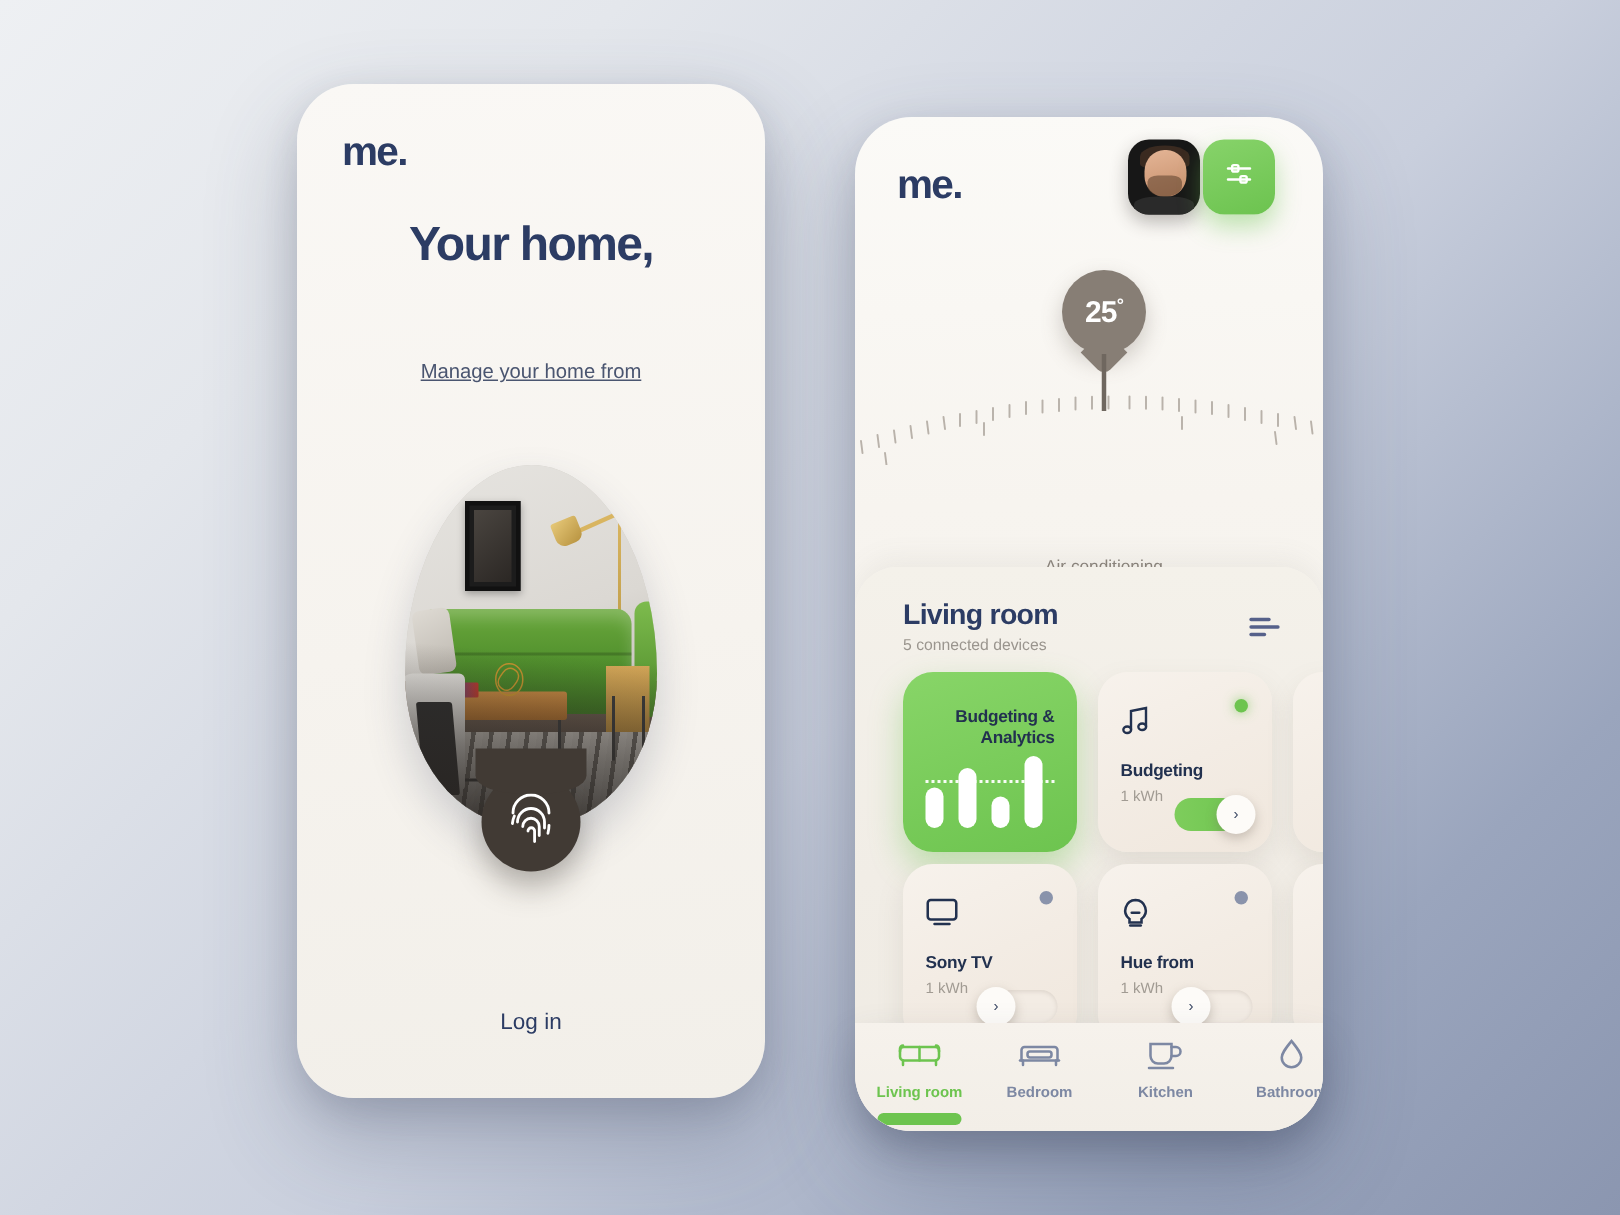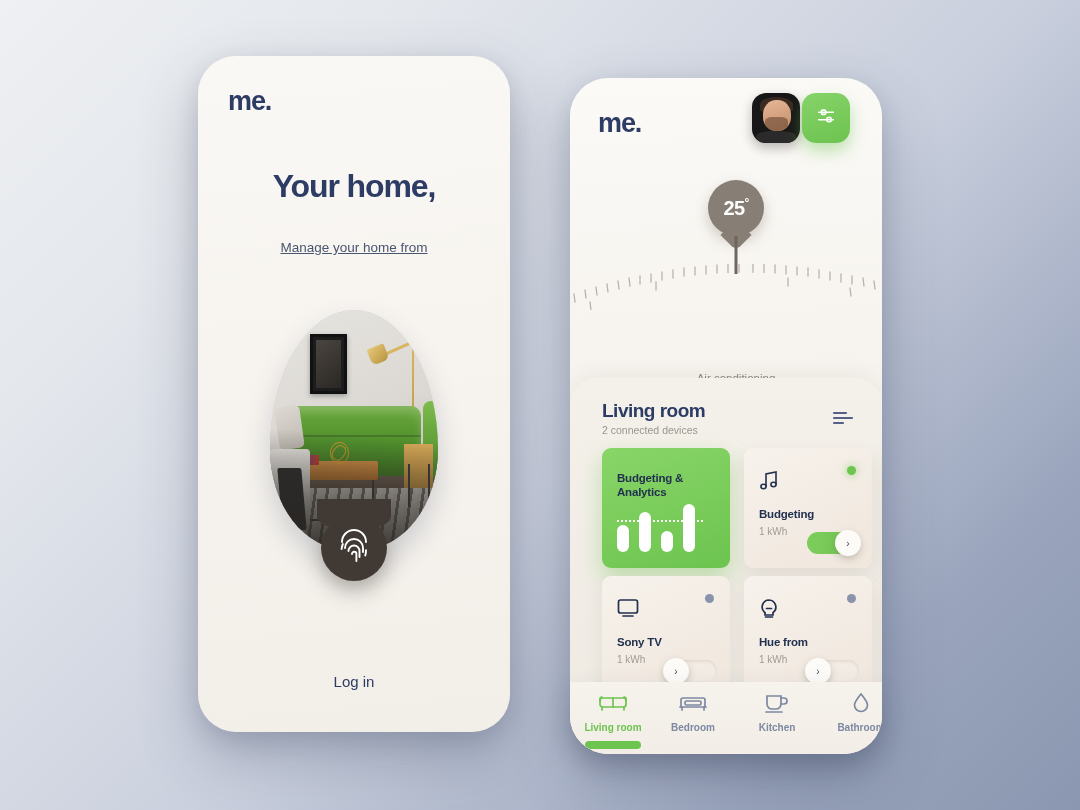--- a/index.html
+++ b/index.html
@@ -31,21 +31,21 @@
   .brand {
     font-size:27px; font-weight:bold; color:#2c3c64;
     letter-spacing:-1.1px;
   }
   #left-brand { position:absolute; left:30px; top:30px; }
 
   #left-headline {
     position:absolute; left:0; right:0; top:90px;
     text-align:center;
     font-size:32px; line-height:1.05; font-weight:bold;
-    color:#2c3c64; letter-spacing:-1.1px;margin-top:24px;
+    color:#2c3c64; letter-spacing:-1.1px;
   }
   #left-sub {
     position:absolute; left:0; right:0; top:182px;
     text-align:center; font-size:13.5px; line-height:1.42;
     color:#4a5570;
     text-decoration:underline;
   }
 
   
   #hero-wrap {
@@ -179,22 +179,23 @@
   #room-sub { position:absolute; left:32px; top:46px;
     font-size:10.5px; color:#9a958e; }
   #filter-btn { position:absolute; left:262px; top:32px; width:22px; height:16px; }
 
   .cards-row { position:absolute; left:32px; right:0; display:flex; gap:14px; }
   #row1 { top:70px; }
   #row2 { top:198px; }
 
   .card {
     position:relative; flex:0 0 auto;
-    width:128px; height:120px; border-radius:9px;
+    width:116px; height:120px; border-radius:20px;
     box-shadow:0 8px 18px rgba(140,128,116,.16);
+    text-align:right;
   }
   .card.green {
     background:linear-gradient(160deg,#88d568,#6dc44f);
     box-shadow:0 10px 22px rgba(109,196,79,.40);
   }
   .card.plain {
     background:linear-gradient(155deg,#f7f2ec 0%,#f3ece4 50%,#f0e7dd 100%);
   }
   .card-title { position:absolute; left:15px; font-size:11.5px; font-weight:bold;
     color:#22314f; line-height:1.2; letter-spacing:-.2px; }
@@ -371,21 +372,21 @@
       <span id="pin-temp">
         <span>25</span><span style="font-size:12px;vertical-align:super;">°</span>
       </span>
     </div>
     <div id="pin-stem"></div>
     <div id="dial-label">Air conditioning</div>
   </div>
 
   <div id="sheet">
     <div id="room-title">Living room</div>
-    <div id="room-sub">2 connected devices</div>
+    <div id="room-sub">5 connected devices</div>
 
     <div id="filter-btn">
       <span>
         <svg width="22" height="16" viewBox="0 0 22 16" stroke="#56618a" stroke-width="2.2" stroke-linecap="round">
           <line x1="2" y1="3" x2="14" y2="3"></line>
           <line x1="2" y1="8" x2="20" y2="8"></line>
           <line x1="2" y1="13" x2="11" y2="13"></line>
         </svg>
       </span>
     </div>

